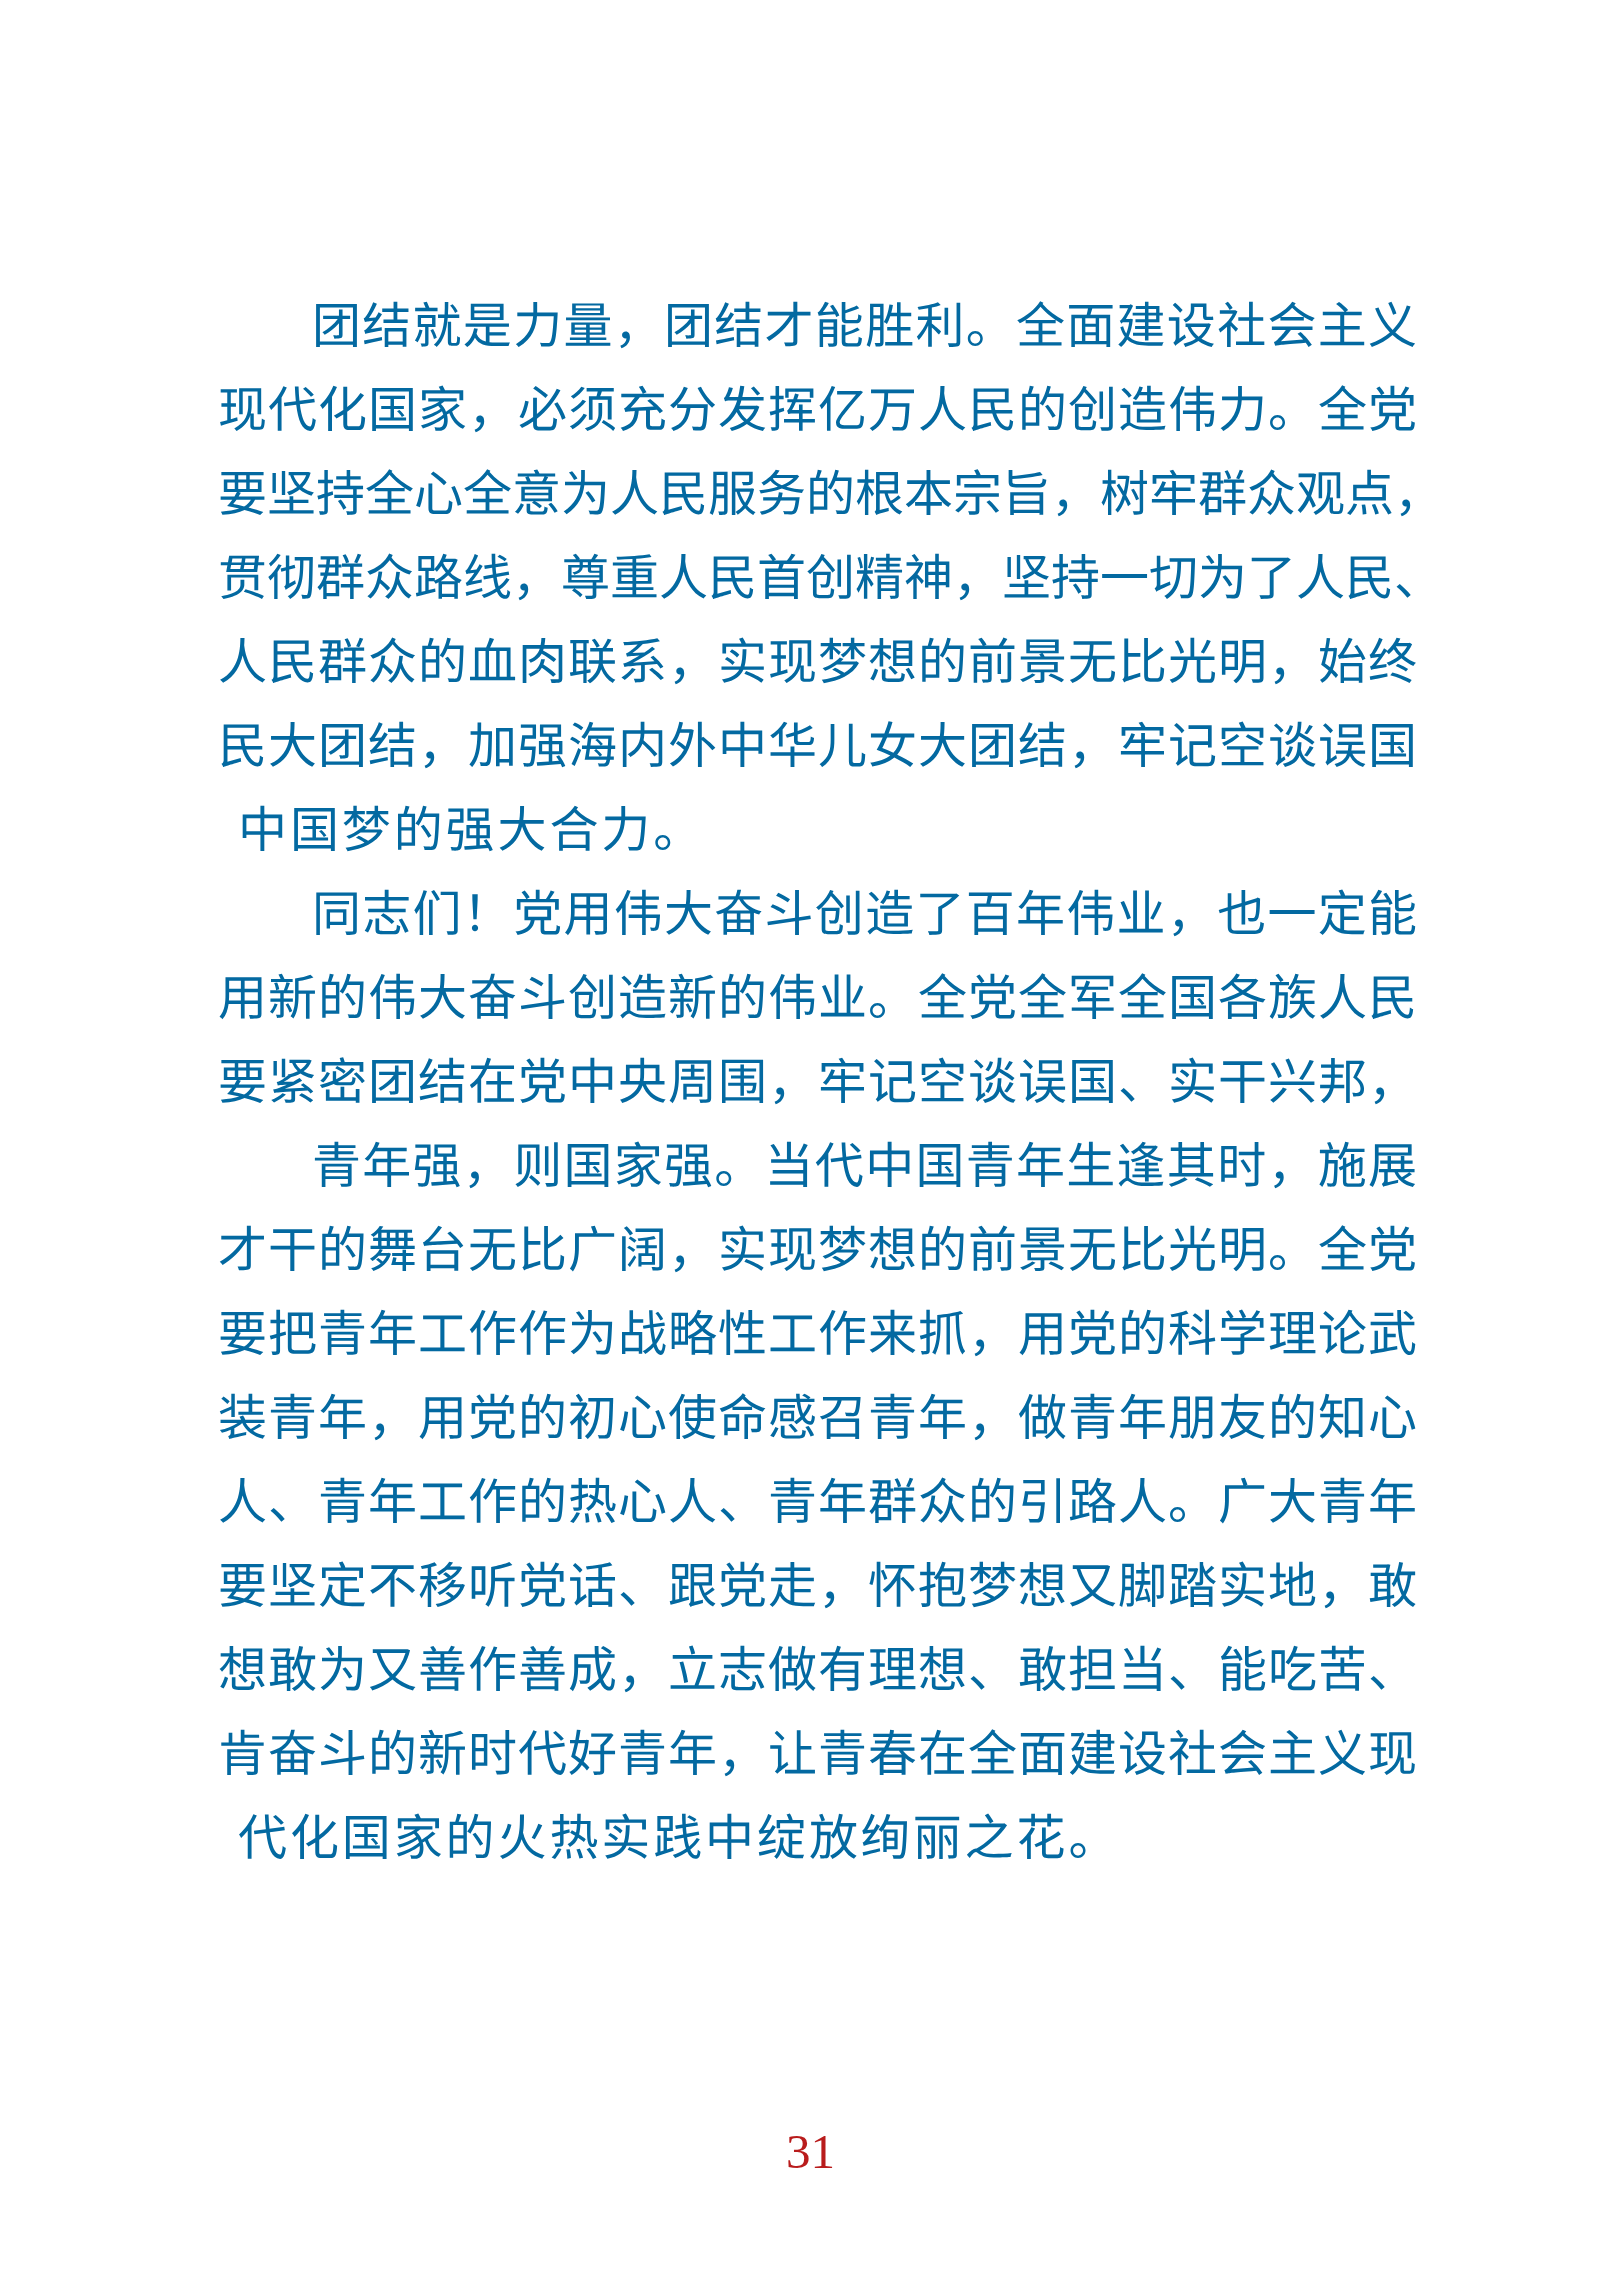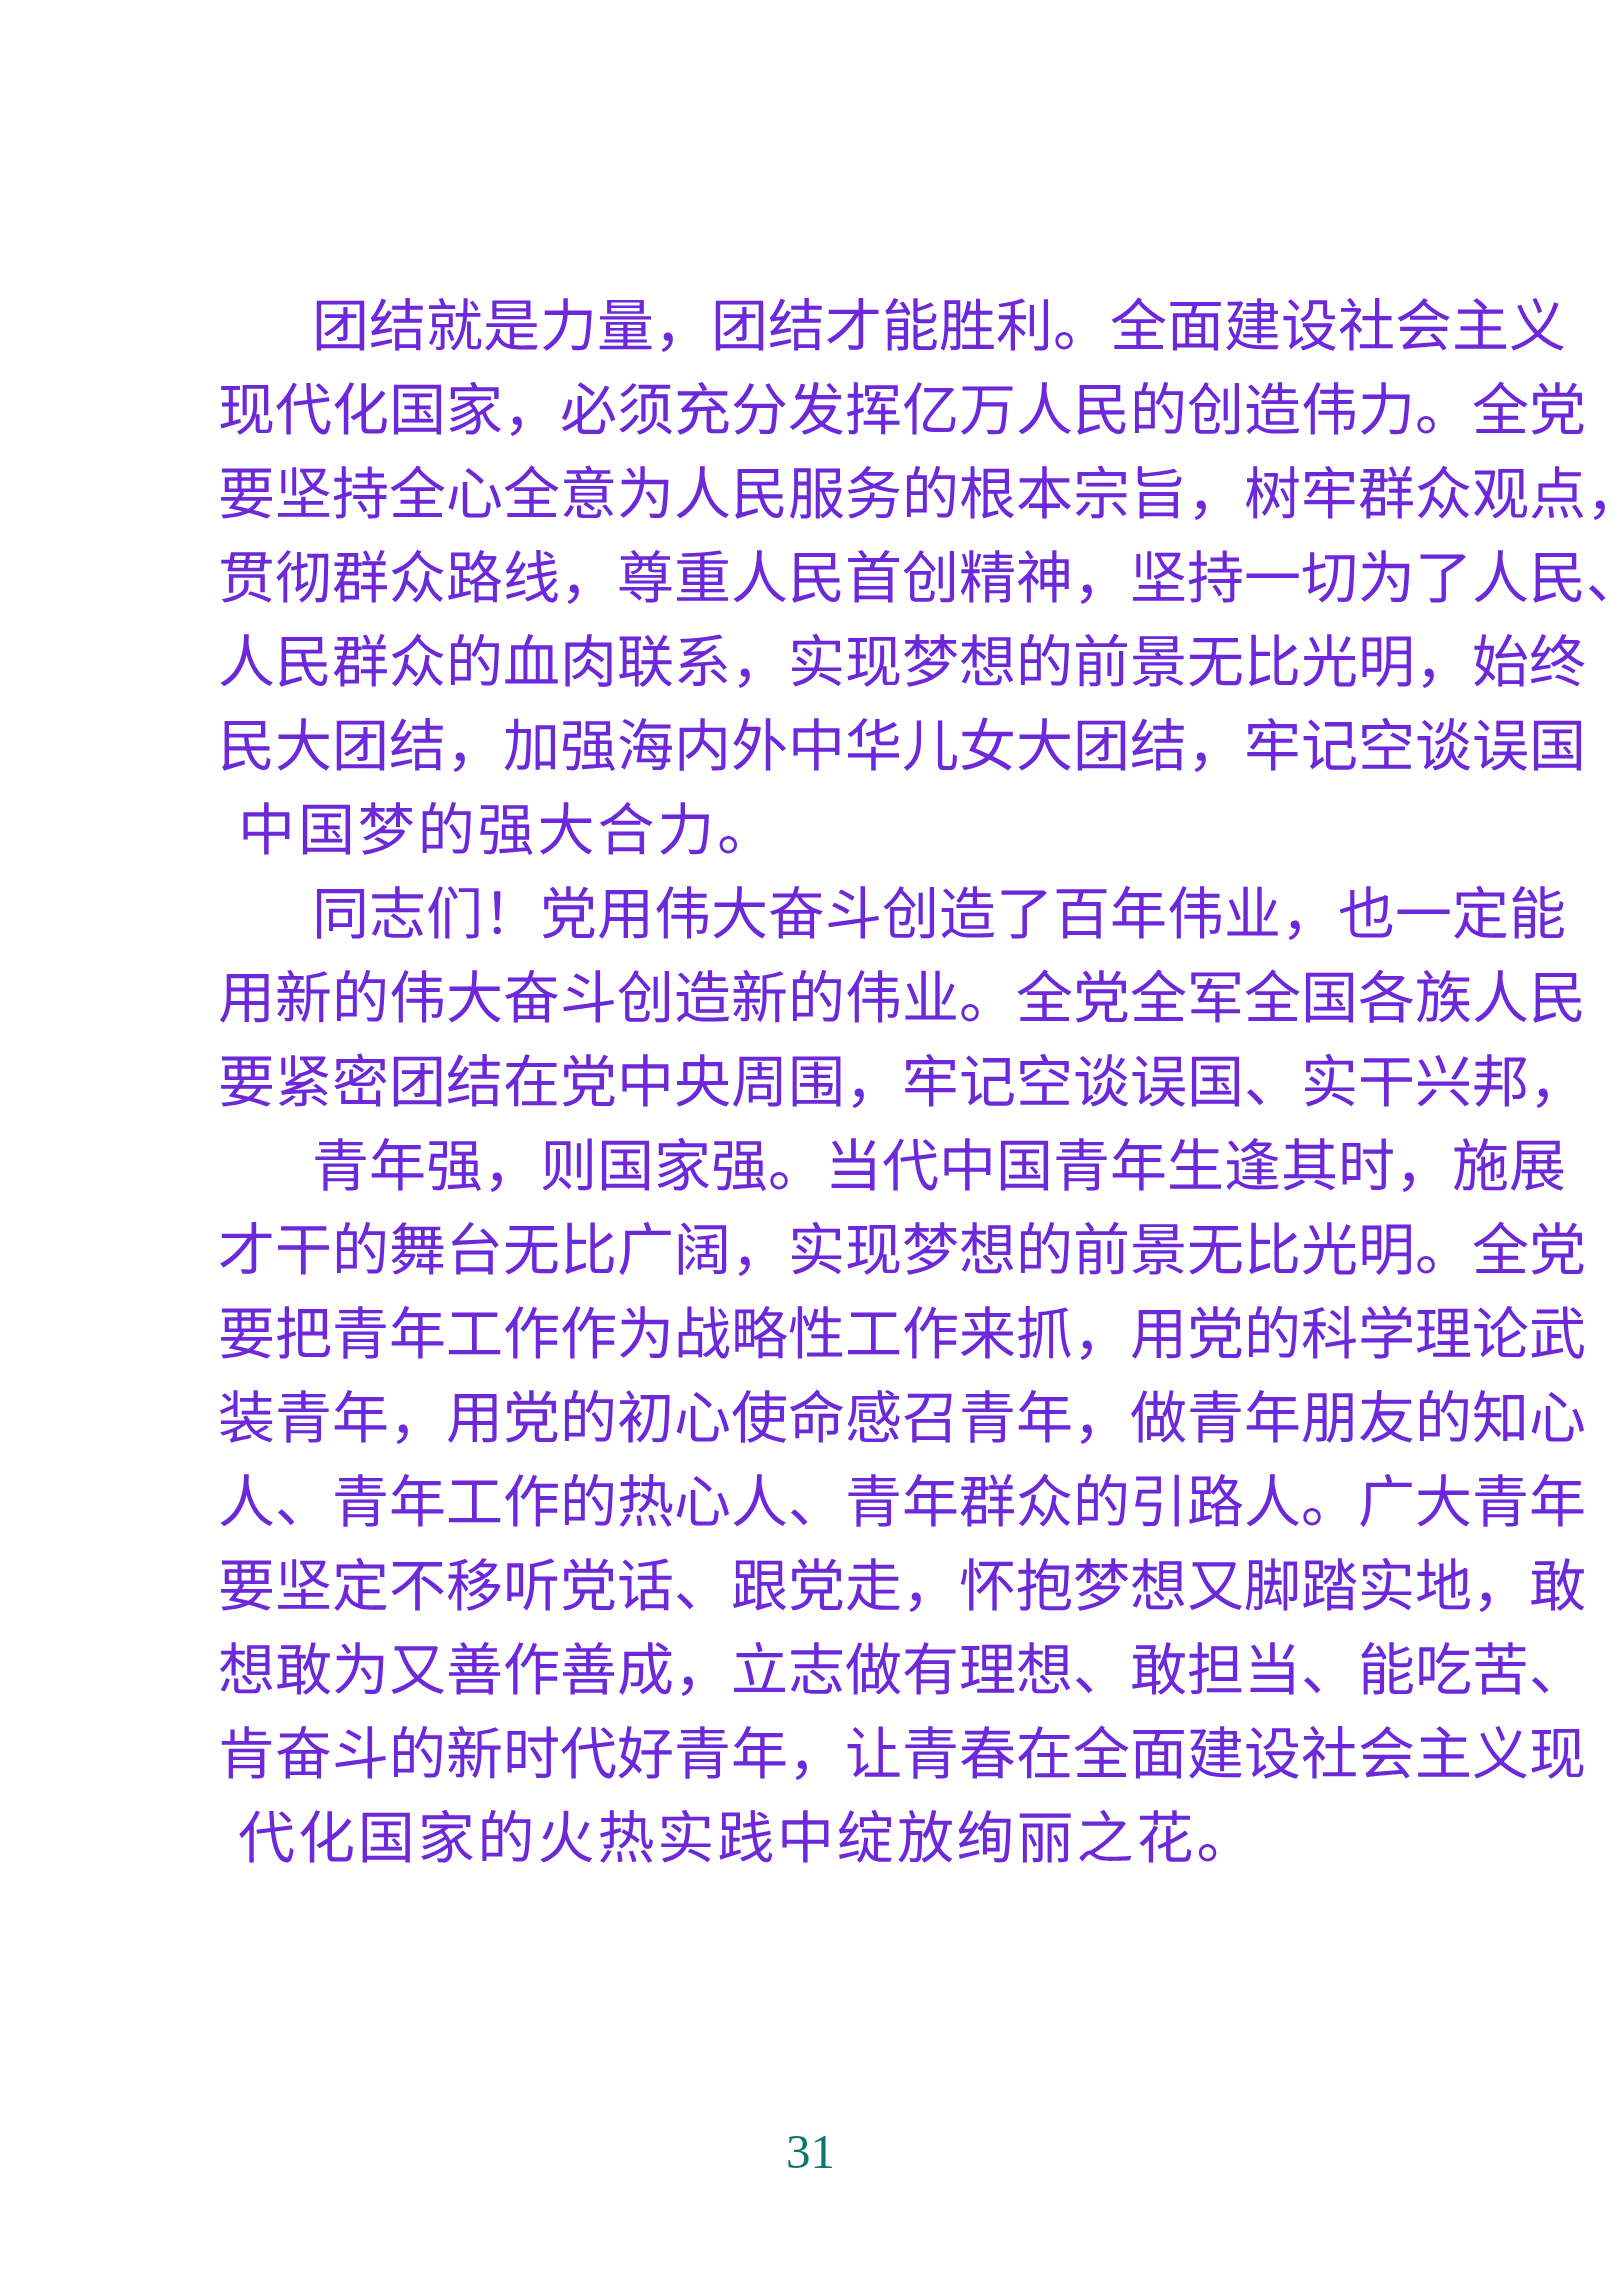--- a/index.html
+++ b/index.html
@@ -17,22 +17,22 @@
   .page {
     position: absolute;
     inset: 0;
     background: #ffffff;
   }
   .text-block {
     position: absolute;
     left: 218px;
     top: 285px;
     width: 1199px;
-    color: #6d28d9;
-    font-size: 57px;
+    color: #0369a1;
+    font-size: 49px;
     line-height: 84px;
     font-family: "Liberation Serif", serif;
   }
   .para {
     margin: 0;
     padding: 0;
   }
   .line {
     height: 84px;
     text-align: justify;
@@ -53,21 +53,21 @@
   }
   .page-number {
     position: absolute;
     left: 0;
     right: 0;
     top: 2127px;
     text-align: center;
     font-family: "Liberation Serif", serif;
     font-size: 49px;
     line-height: 1;
-    color: #0f766e;
+    color: #b91c1c;
   }
 </style>
 </head>
 <body>
 
 <div class="page">
 
   <div class="text-block">
 
     <div class="para">

